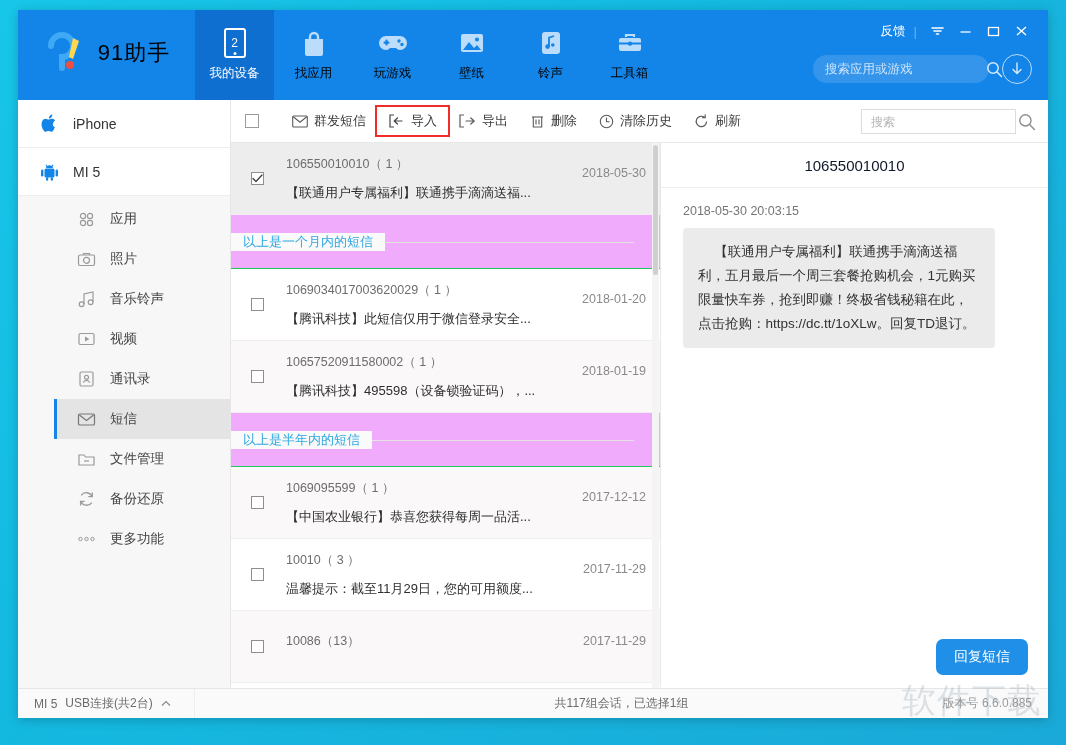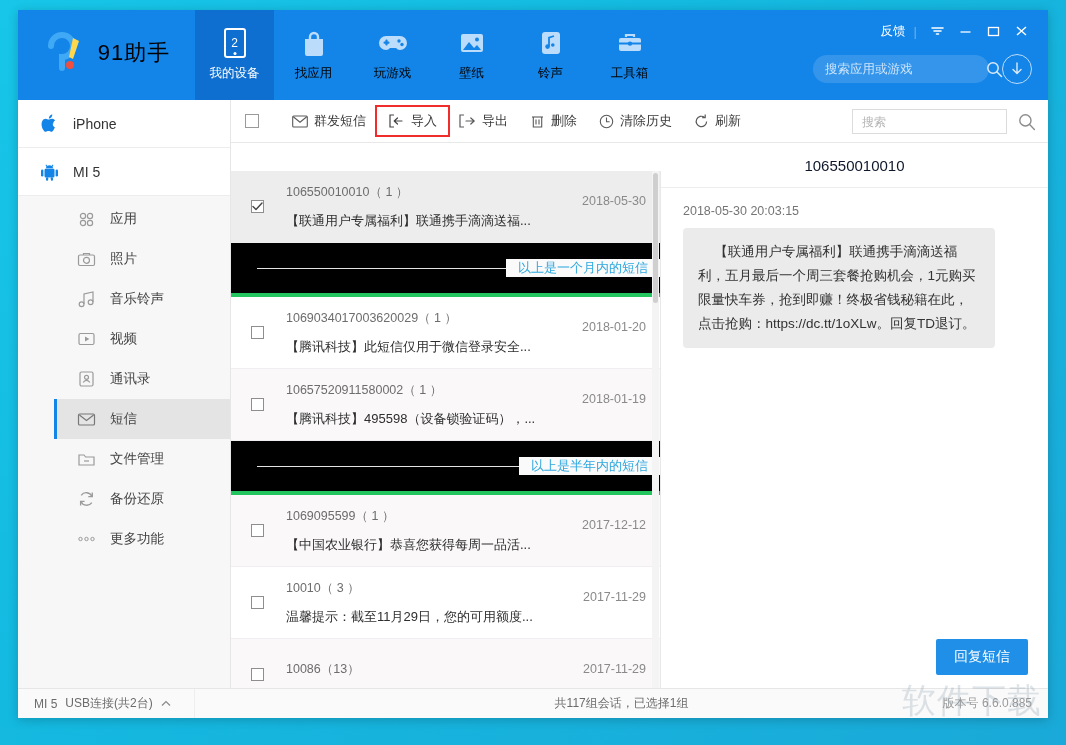--- a/index.html
+++ b/index.html
@@ -172,21 +172,21 @@
     font-size: 13px; color: #3a3a3a;
     cursor: pointer;
     position: relative;
   }
   .tb-btn.highlighted {
     outline: 2px solid #f22b2b;
     background: #fff;
   }
   .tb-search {
     position: absolute; right: 12px; top: 9px;
-    display: flex; align-items: center; gap: 11px;
+    display: flex; align-items: center; gap: 2px;
   }
   .tb-search-box {
     width: 155px; height: 25px;
     border: 1px solid #dcdcdc; background: #fff;
     display: flex; align-items: center; padding: 0 9px;
   }
   .tb-search-box input {
     border: none; outline: none; width: 100%;
     font-size: 12px; color: #333;
     font-family: "Liberation Sans", sans-serif;
@@ -197,21 +197,20 @@
   .content { flex: 1; display: flex; min-height: 0; }
 
   
   .msglist {
     width: 430px;
     border-right: 1px solid #e8e8e8;
     background: #fff;
     overflow: hidden;
     position: relative;
     flex-shrink: 0;
-    margin-top: 28px;
   }
   .msg-row {
     height: 72px;
     display: flex; align-items: center;
     padding: 0 14px 0 20px;
     border-bottom: 1px solid #f0eef0;
     cursor: pointer;
     position: relative;
   }
   .msg-row.sel { background: #ededed; }
@@ -231,24 +230,24 @@
     font-size: 13px; color: #2e2e2e;
     white-space: nowrap; overflow: hidden; text-overflow: ellipsis;
     max-width: 310px;
   }
   .msg-date {
     font-size: 12.5px; color: #8a8a8a;
     flex-shrink: 0; align-self: flex-start; margin-top: 23px;
   }
   .divider-row {
     height: 54px;
-    display: flex; align-items: center; justify-content: flex-end;
-    background: #000000;
-    position: relative;
-    border-bottom: 4px solid #22c55e;
+    display: flex; align-items: center; justify-content: flex-start;
+    background: #f0abfc;
+    position: relative;
+    border-bottom: 1px solid #22c55e;
   }
   .divider-row .line {
     position: absolute; left: 26px; right: 26px; top: 50%;
     height: 1px; background: #e3e3e3;
   }
   .divider-row .dtext {
     position: relative;
     background: #fafafa;
     padding: 0 12px;
     font-size: 13px; color: #2fa8e0;
@@ -289,21 +288,21 @@
   .detail-footer {
     height: 62px;
     display: flex; align-items: center; justify-content: flex-end;
     padding-right: 20px;
   }
   .reply-btn {
     background: #1f8fe8;
     color: #fff; font-size: 14px;
     border: none; cursor: pointer;
     padding: 9px 18px;
-    border-radius: 2px;
+    border-radius: 7px;
     font-family: "Liberation Sans", sans-serif;
   }
 
   
   .statusbar {
     height: 30px;
     border-top: 1px solid #e6e6e6;
     background: #fafafa;
     display: flex; align-items: center;
     flex-shrink: 0;

